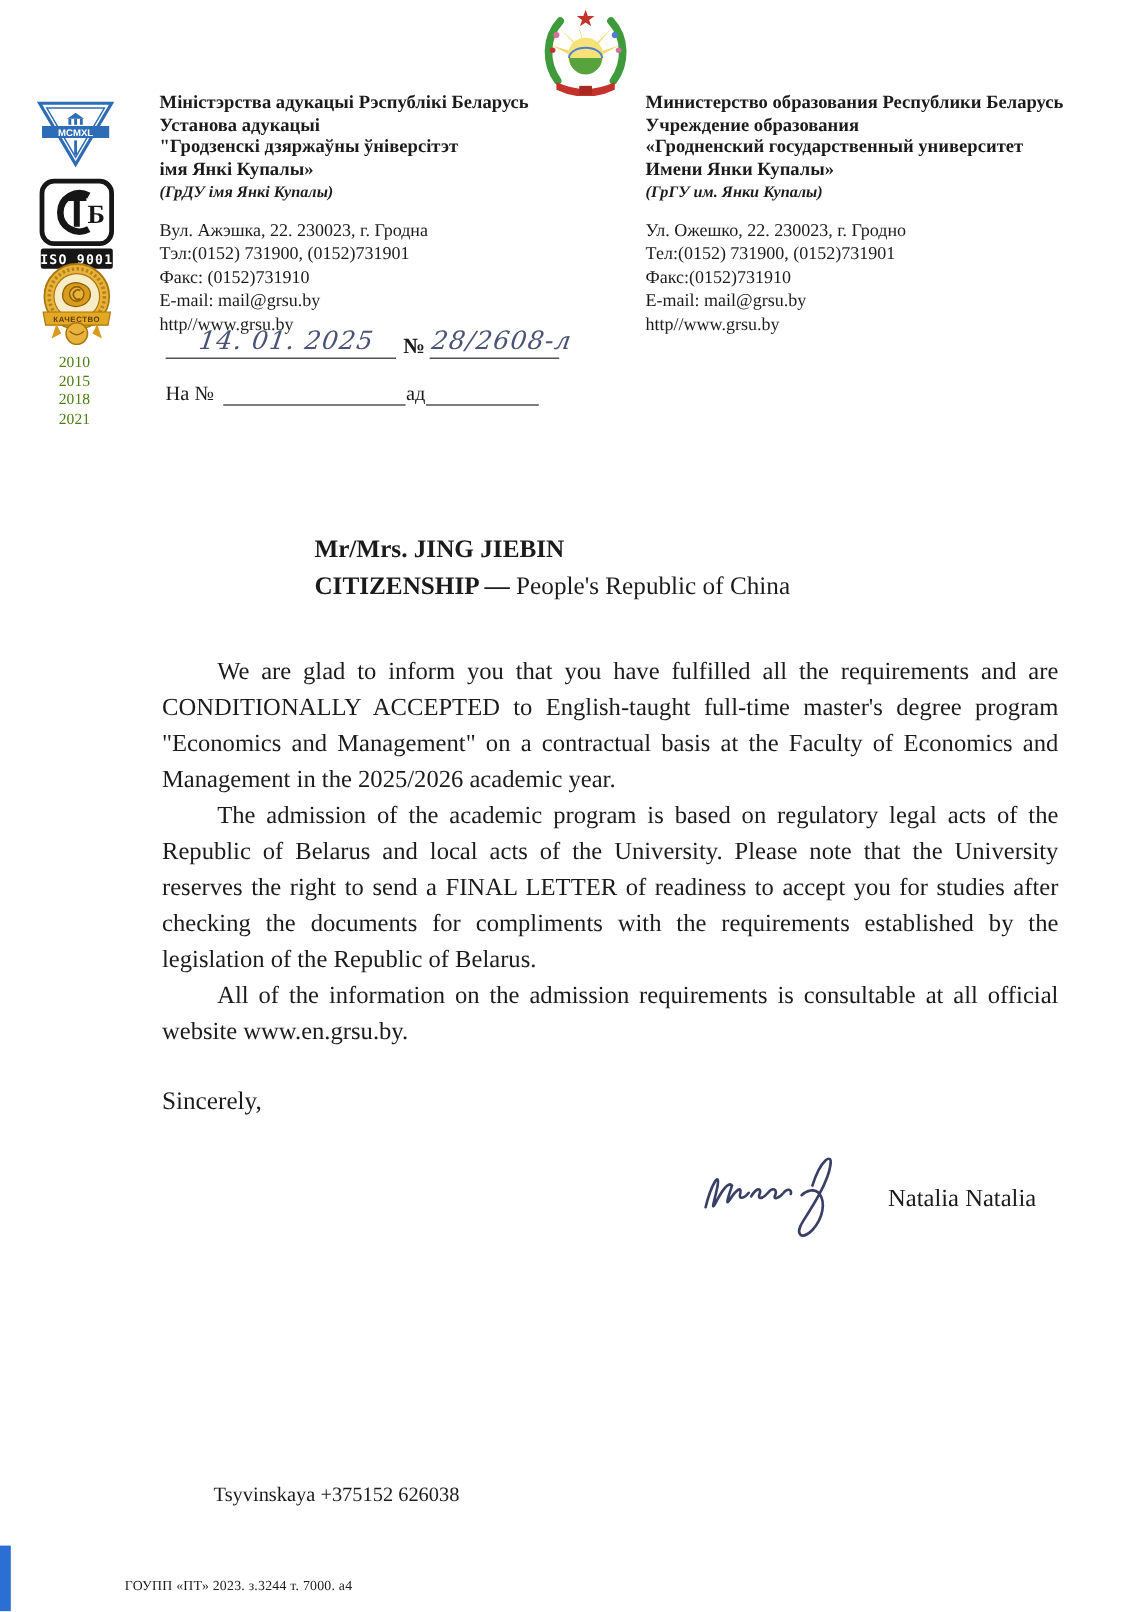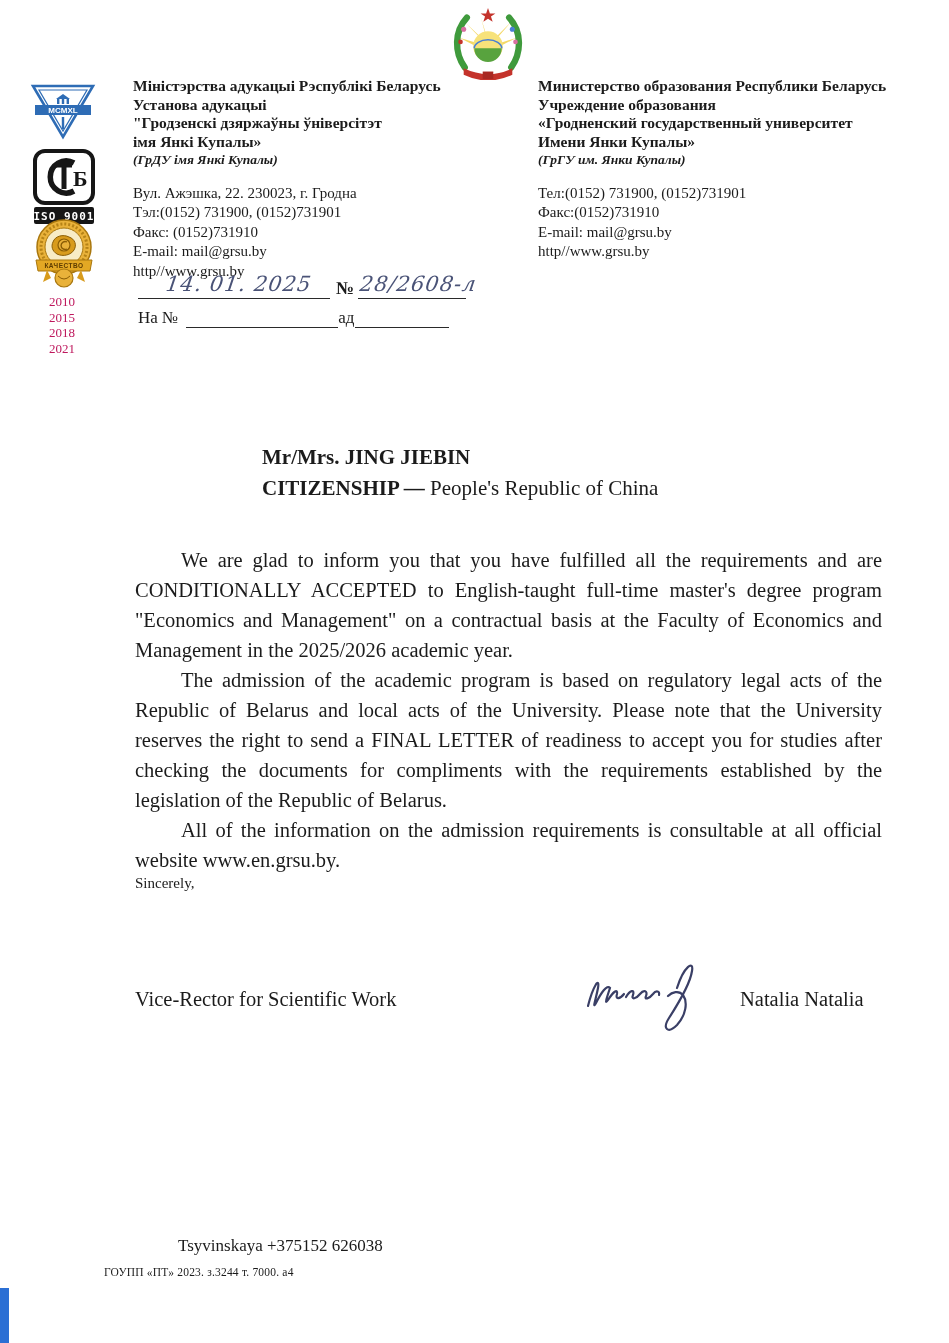--- a/index.html
+++ b/index.html
@@ -8,38 +8,38 @@
     font-family:"Liberation Serif","DejaVu Serif",serif;color:#1b1b1b;overflow:hidden;
   }
   .abs{position:absolute;}
   
   .hdr-col{text-align:left;}
   .org-line{font-weight:bold;font-size:15.5px;line-height:18.5px;}
   .org-line.small{font-size:13.5px;font-style:italic;}
   .contact-block{margin-top:14px;}
   .contact-line{font-size:15px;line-height:19.5px;}
   
-  .years div{font-size:13px;line-height:15.5px;color:#be185d;}
+  .years div{font-size:13px;line-height:15.5px;color:#4d7c0f;}
   
   .ref-row{display:flex;align-items:flex-end;font-size:17px;}
   .blank{border-bottom:1.4px solid #2a2a2a;display:inline-block;height:20px;}
   .hand{
     font-family:"DejaVu Serif","Liberation Serif",serif;
     font-style:italic;color:#4a5377;transform:skewX(-8deg);
     font-size:21px;white-space:nowrap;letter-spacing:1px;
   }
   
   .recipient{text-align:left;font-size:21px;line-height:31px;}
   .b{font-weight:bold;}
   
   .body-text p{
     margin:0;font-size:20.5px;line-height:30px;text-align:justify;
     text-indent:46px;
   }
-  .closing{font-size:15px;}
+  .closing{margin-top:30px;font-size:21px;}
   
   .sig-title,.sig-name{font-size:20.5px;}
   
   .footer-contact{font-size:17px;}
   .footer-print{font-size:11.5px;letter-spacing:.2px;}
 </style>
 </head>
 <body>
 
 <div class="page">
@@ -137,38 +137,39 @@
     </div>
   </div>
 
   <div class="abs hdr-col" style="left:538px;top:77px;width:404px;">
     <div class="org-line">Министерство образования Республики Беларусь</div>
     <div class="org-line">Учреждение образования</div>
     <div class="org-line">«Гродненский государственный университет</div>
     <div class="org-line">Имени Янки Купалы»</div>
     <div class="org-line small">(ГрГУ им. Янки Купалы)</div>
     <div class="contact-block">
+      <div class="contact-line">Ул. Ожешко, 22. 230023, г. Гродно</div>
       <div class="contact-line">Тел:(0152) 731900, (0152)731901</div>
       <div class="contact-line">Факс:(0152)731910</div>
       <div class="contact-line">E-mail: mail@grsu.by</div>
       <div class="contact-line">http//www.grsu.by</div>
     </div>
   </div>
 
   <div class="abs" style="left:138px;top:278px;width:340px;">
     <div class="ref-row">
       <span class="blank" style="width:192px;position:relative;">
         <span class="hand" style="position:absolute;left:28px;bottom:2px;">14. 01. 2025</span>
       </span>
       <span class="b" style="font-size:18px;padding:0 4px 0 6px;">№</span>
       <span class="blank" style="width:108px;position:relative;">
         <span class="hand" style="position:absolute;left:2px;bottom:2px;">28/2608-л</span>
       </span>
     </div>
-    <div class="ref-row" style="margin-top:8px;">
+    <div class="ref-row" style="margin-top:18px;">
       <span>На №</span>
       <span class="blank" style="width:152px;margin-left:8px;"></span>
       <span>ад</span>
       <span class="blank" style="width:94px;"></span>
     </div>
   </div>
 
   <div class="abs recipient" style="right:67px;top:442px;width:620px;">
     <div class="b">Mr/Mrs. JING JIEBIN</div>
     <div>
@@ -177,32 +178,31 @@
     </div>
   </div>
 
   <div class="abs body-text" style="left:135px;top:545px;width:747px;">
     <p>We are glad to inform you that you have fulfilled all the requirements and are CONDITIONALLY ACCEPTED to English-taught full-time master's degree program "Economics and Management" on a contractual basis at the Faculty of Economics and Management in the 2025/2026 academic year.</p>
     <p>The admission of the academic program is based on regulatory legal acts of the Republic of Belarus and local acts of the University.  Please note that the University reserves the right to send a FINAL LETTER of readiness to accept you for studies after checking the documents for compliments with the requirements established by the legislation of the Republic of Belarus.</p>
     <p>All of the information on the admission requirements is consultable at all official website www.en.grsu.by.</p>
     <div class="closing">Sincerely,</div>
   </div>
 
-  <div class="abs sig-title" style="left:135px;top:988px;">Vice-Rector for Scientific Work</div>
 
   <div class="abs" style="left:580px;top:958px;width:135px;height:80px;">
     <svg width="135" height="80" viewBox="0 0 135 80">
       <g fill="none" stroke="#3a3f66" stroke-width="2.2" stroke-linecap="round">
         <path d="M8,48 C13,28 20,18 18,30 C16,41 12,52 16,45 C21,35 27,26 30,30 C27,39 24,48 28,42 C33,34 38,30 37,36 C35,42 40,41 44,36"></path>
         <path d="M46,39 C50,32 55,31 53,37 C51,42 56,41 60,36 C64,31 68,33 66,38 C64,42 69,41 73,36 C76,32 80,33 79,37"></path>
         <path d="M97,30 C104,8 114,2 112,13 C110,27 98,46 89,60 C82,71 88,76 97,67 C106,57 108,44 103,37 C99,32 92,34 88,38"></path>
       </g>
     </svg>
   </div>
 
   <div class="abs sig-name" style="left:740px;top:988px;">Natalia Natalia</div>
 
   <div class="abs footer-contact" style="left:178px;top:1236px;">Tsyvinskaya +375152 626038</div>
-  <div class="abs footer-print" style="left:104px;top:1266px;">ГОУПП «ПТ» 2023. з.3244 т. 7000. а4</div>
+  <div class="abs footer-print" style="left:104px;top:1316px;">ГОУПП «ПТ» 2023. з.3244 т. 7000. а4</div>
 
   <div class="abs" style="left:0;top:1288px;width:9px;height:55px;background:#2b6fd4;"></div>
 
 </div>
 
 </body></html>

